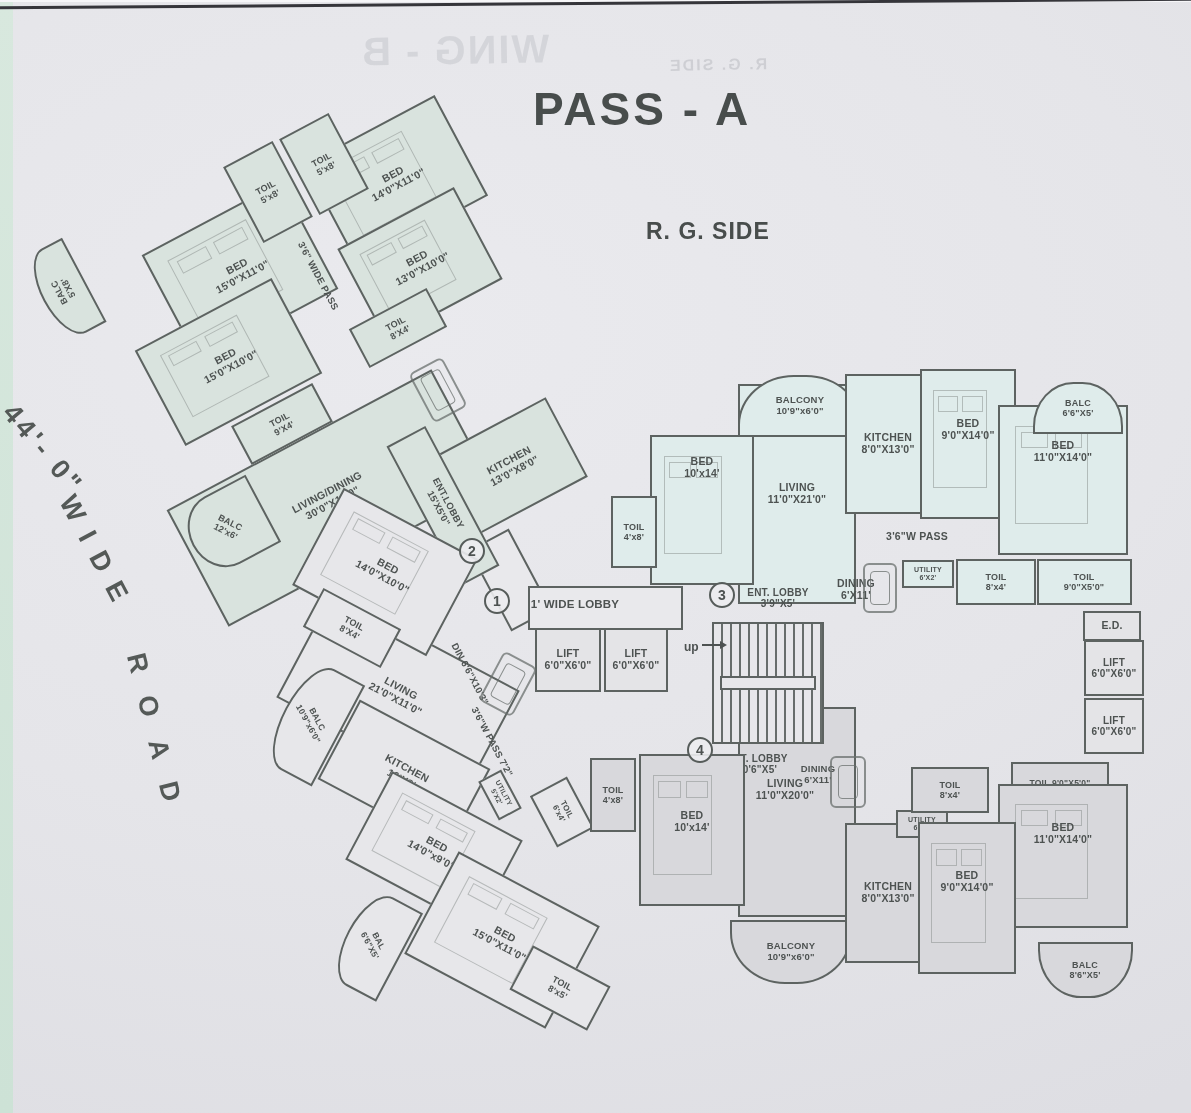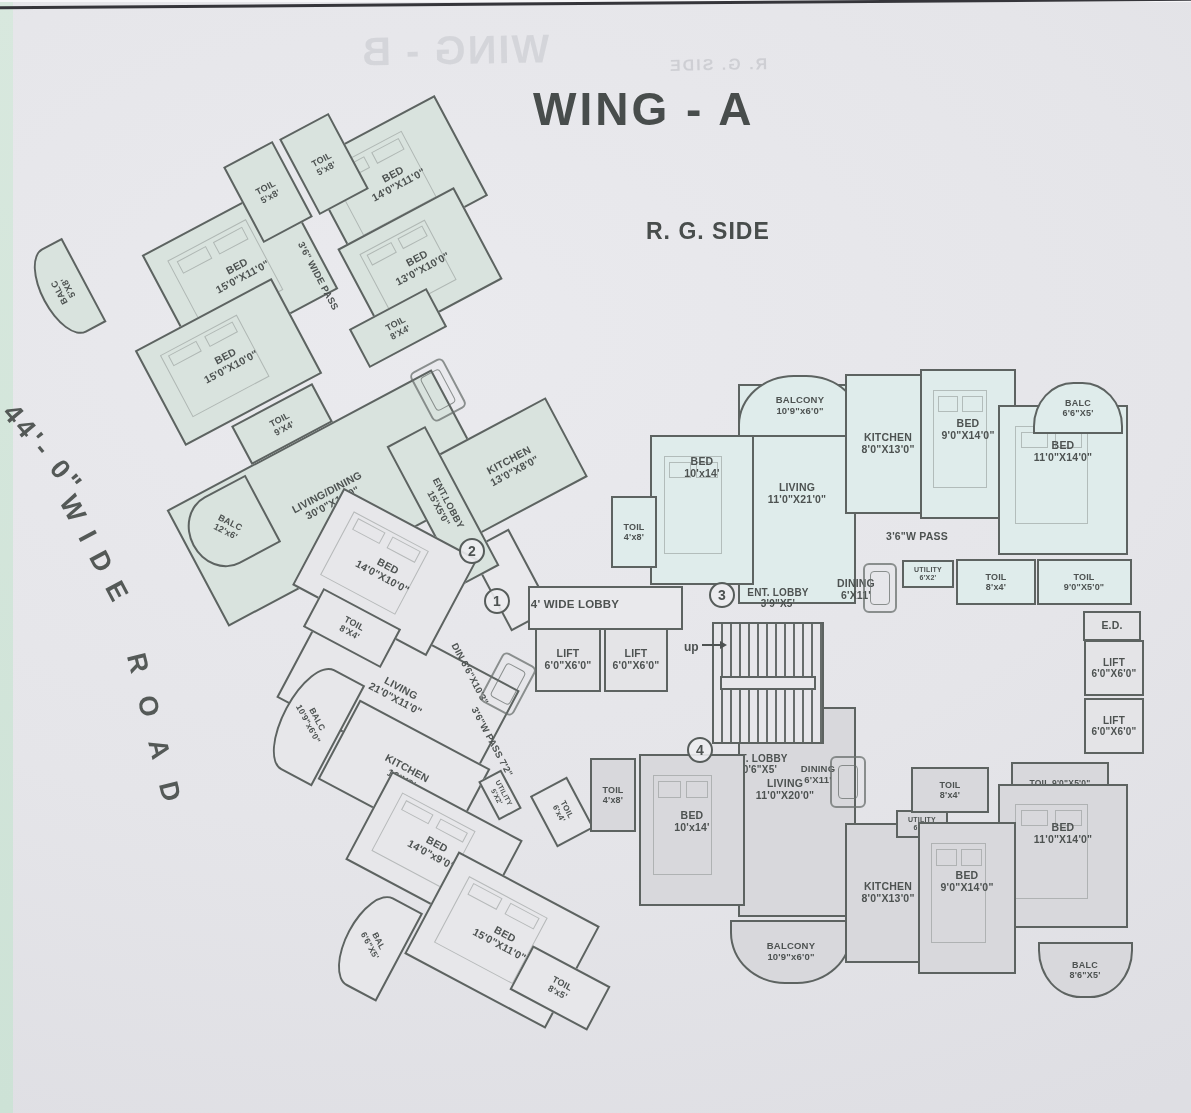--- a/index.html
+++ b/index.html
@@ -55,21 +55,21 @@
 <body>
 
 <div id="page">
   <div id="leftstrip"></div>
   <div id="edgehi"></div>
   <div id="edgeline"></div>
 
   <div class="bleed" id="bleed-wing">WING - B</div>
   <div class="bleed" id="bleed-rg">R. G. SIDE</div>
 
-  <div class="ttl" id="title">WING - A</div>
+  <div class="ttl" id="title">PASS - A</div>
   <div class="ttl" id="subtitle">R. G. SIDE</div>
 
   <div class="road" id="road1">44'- 0"</div>
   <div class="road" id="road2">WIDE</div>
   <div class="road" id="road3">ROAD</div>
 
   <div id="plan">
       <div class="corr" style="left: 464px; top: 557px; width: 92px; height: 46px; transform: rotate(62deg);"></div>
       <div class="corr" style="left: 527.5px; top: 586px; width: 155px; height: 44px; transform: rotate(0deg);"></div>
       <div class="room f-g" style="left: 180px; top: 432px; width: 300px; height: 132px; transform: rotate(-28deg);">
@@ -319,21 +319,21 @@
         </div>
       </div>
       <div class="room f-n" style="left: 722px; top: 576px; width: 112px; height: 44px; transform: rotate(0deg);">
         <div class="rlabel" style="font-size: 10px;">
           <div>ENT. LOBBY</div>
           <div>3'9"X5'</div>
         </div>
       </div>
       <div class="room f-n" style="left: 495px; top: 591px; width: 160px; height: 26px; transform: rotate(0deg);">
         <div class="rlabel" style="font-size: 11.5px;">
-          <div>4' WIDE LOBBY</div>
+          <div>1' WIDE LOBBY</div>
         </div>
       </div>
       <div class="room f-l" style="left: 535px; top: 628px; width: 66px; height: 64px; transform: rotate(0deg);">
         <div class="rlabel">
           <div>LIFT</div>
           <div>6'0"X6'0"</div>
         </div>
       </div>
       <div class="room f-l" style="left: 604px; top: 628px; width: 64px; height: 64px; transform: rotate(0deg);">
         <div class="rlabel">

